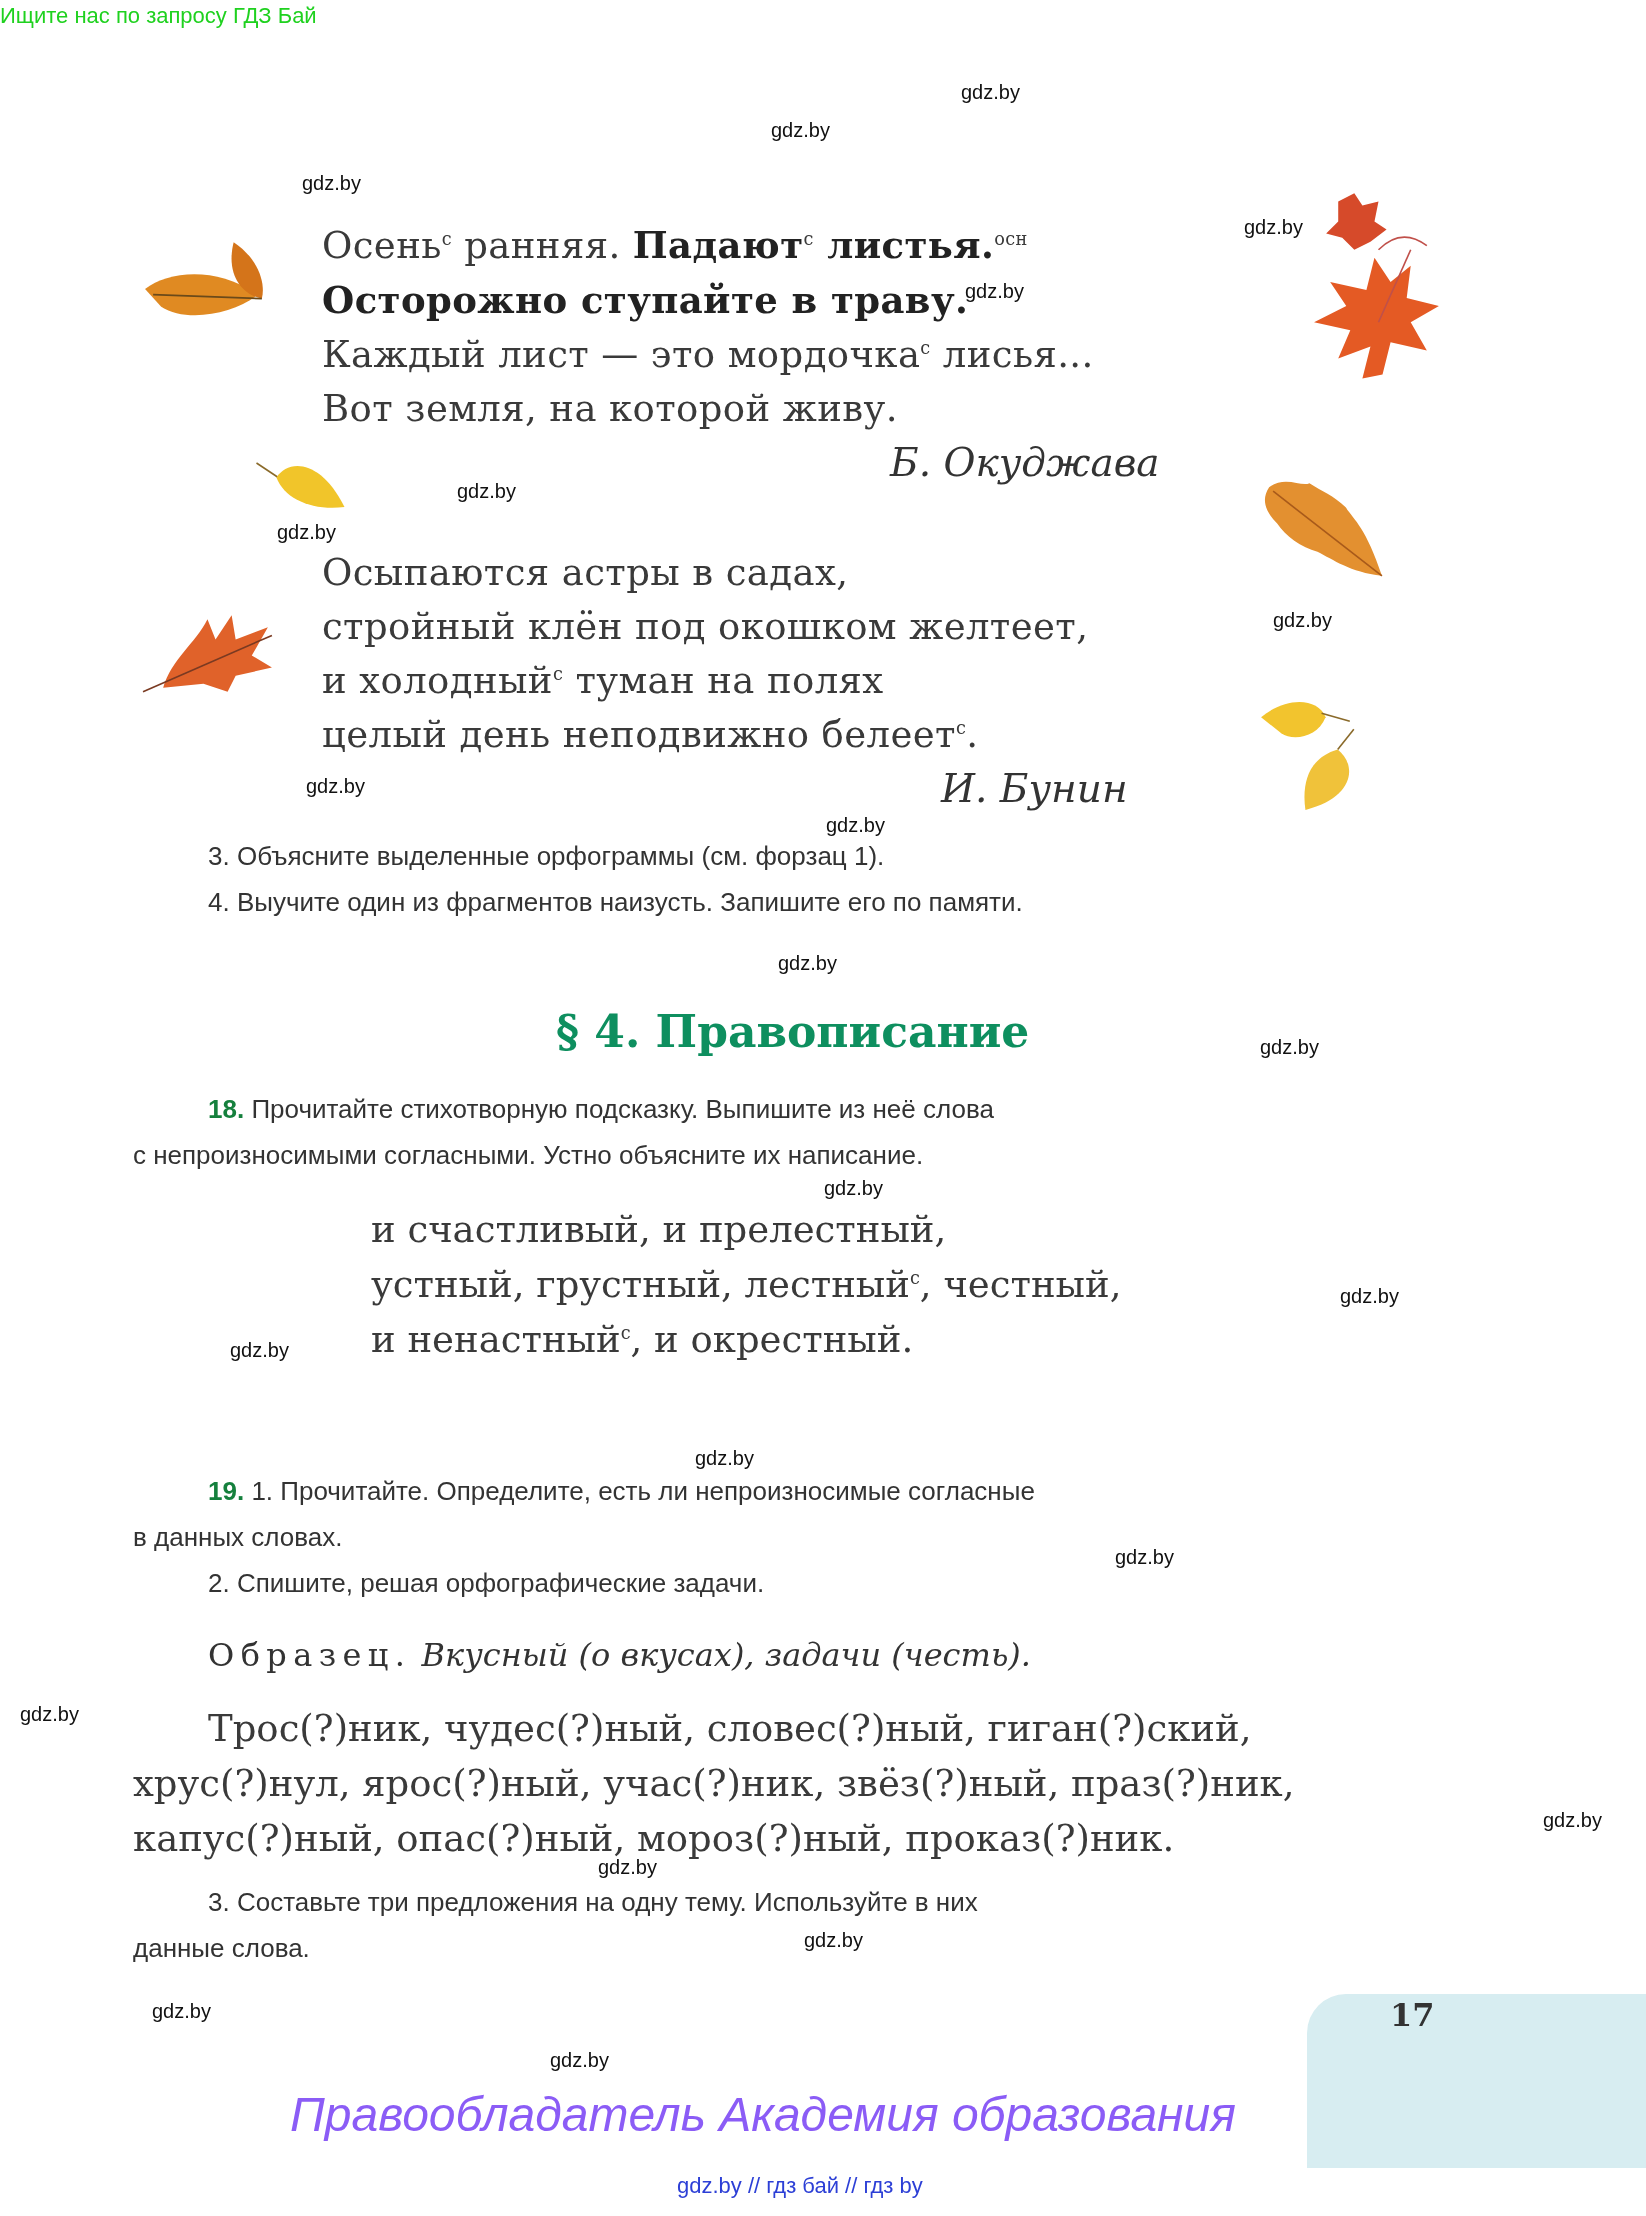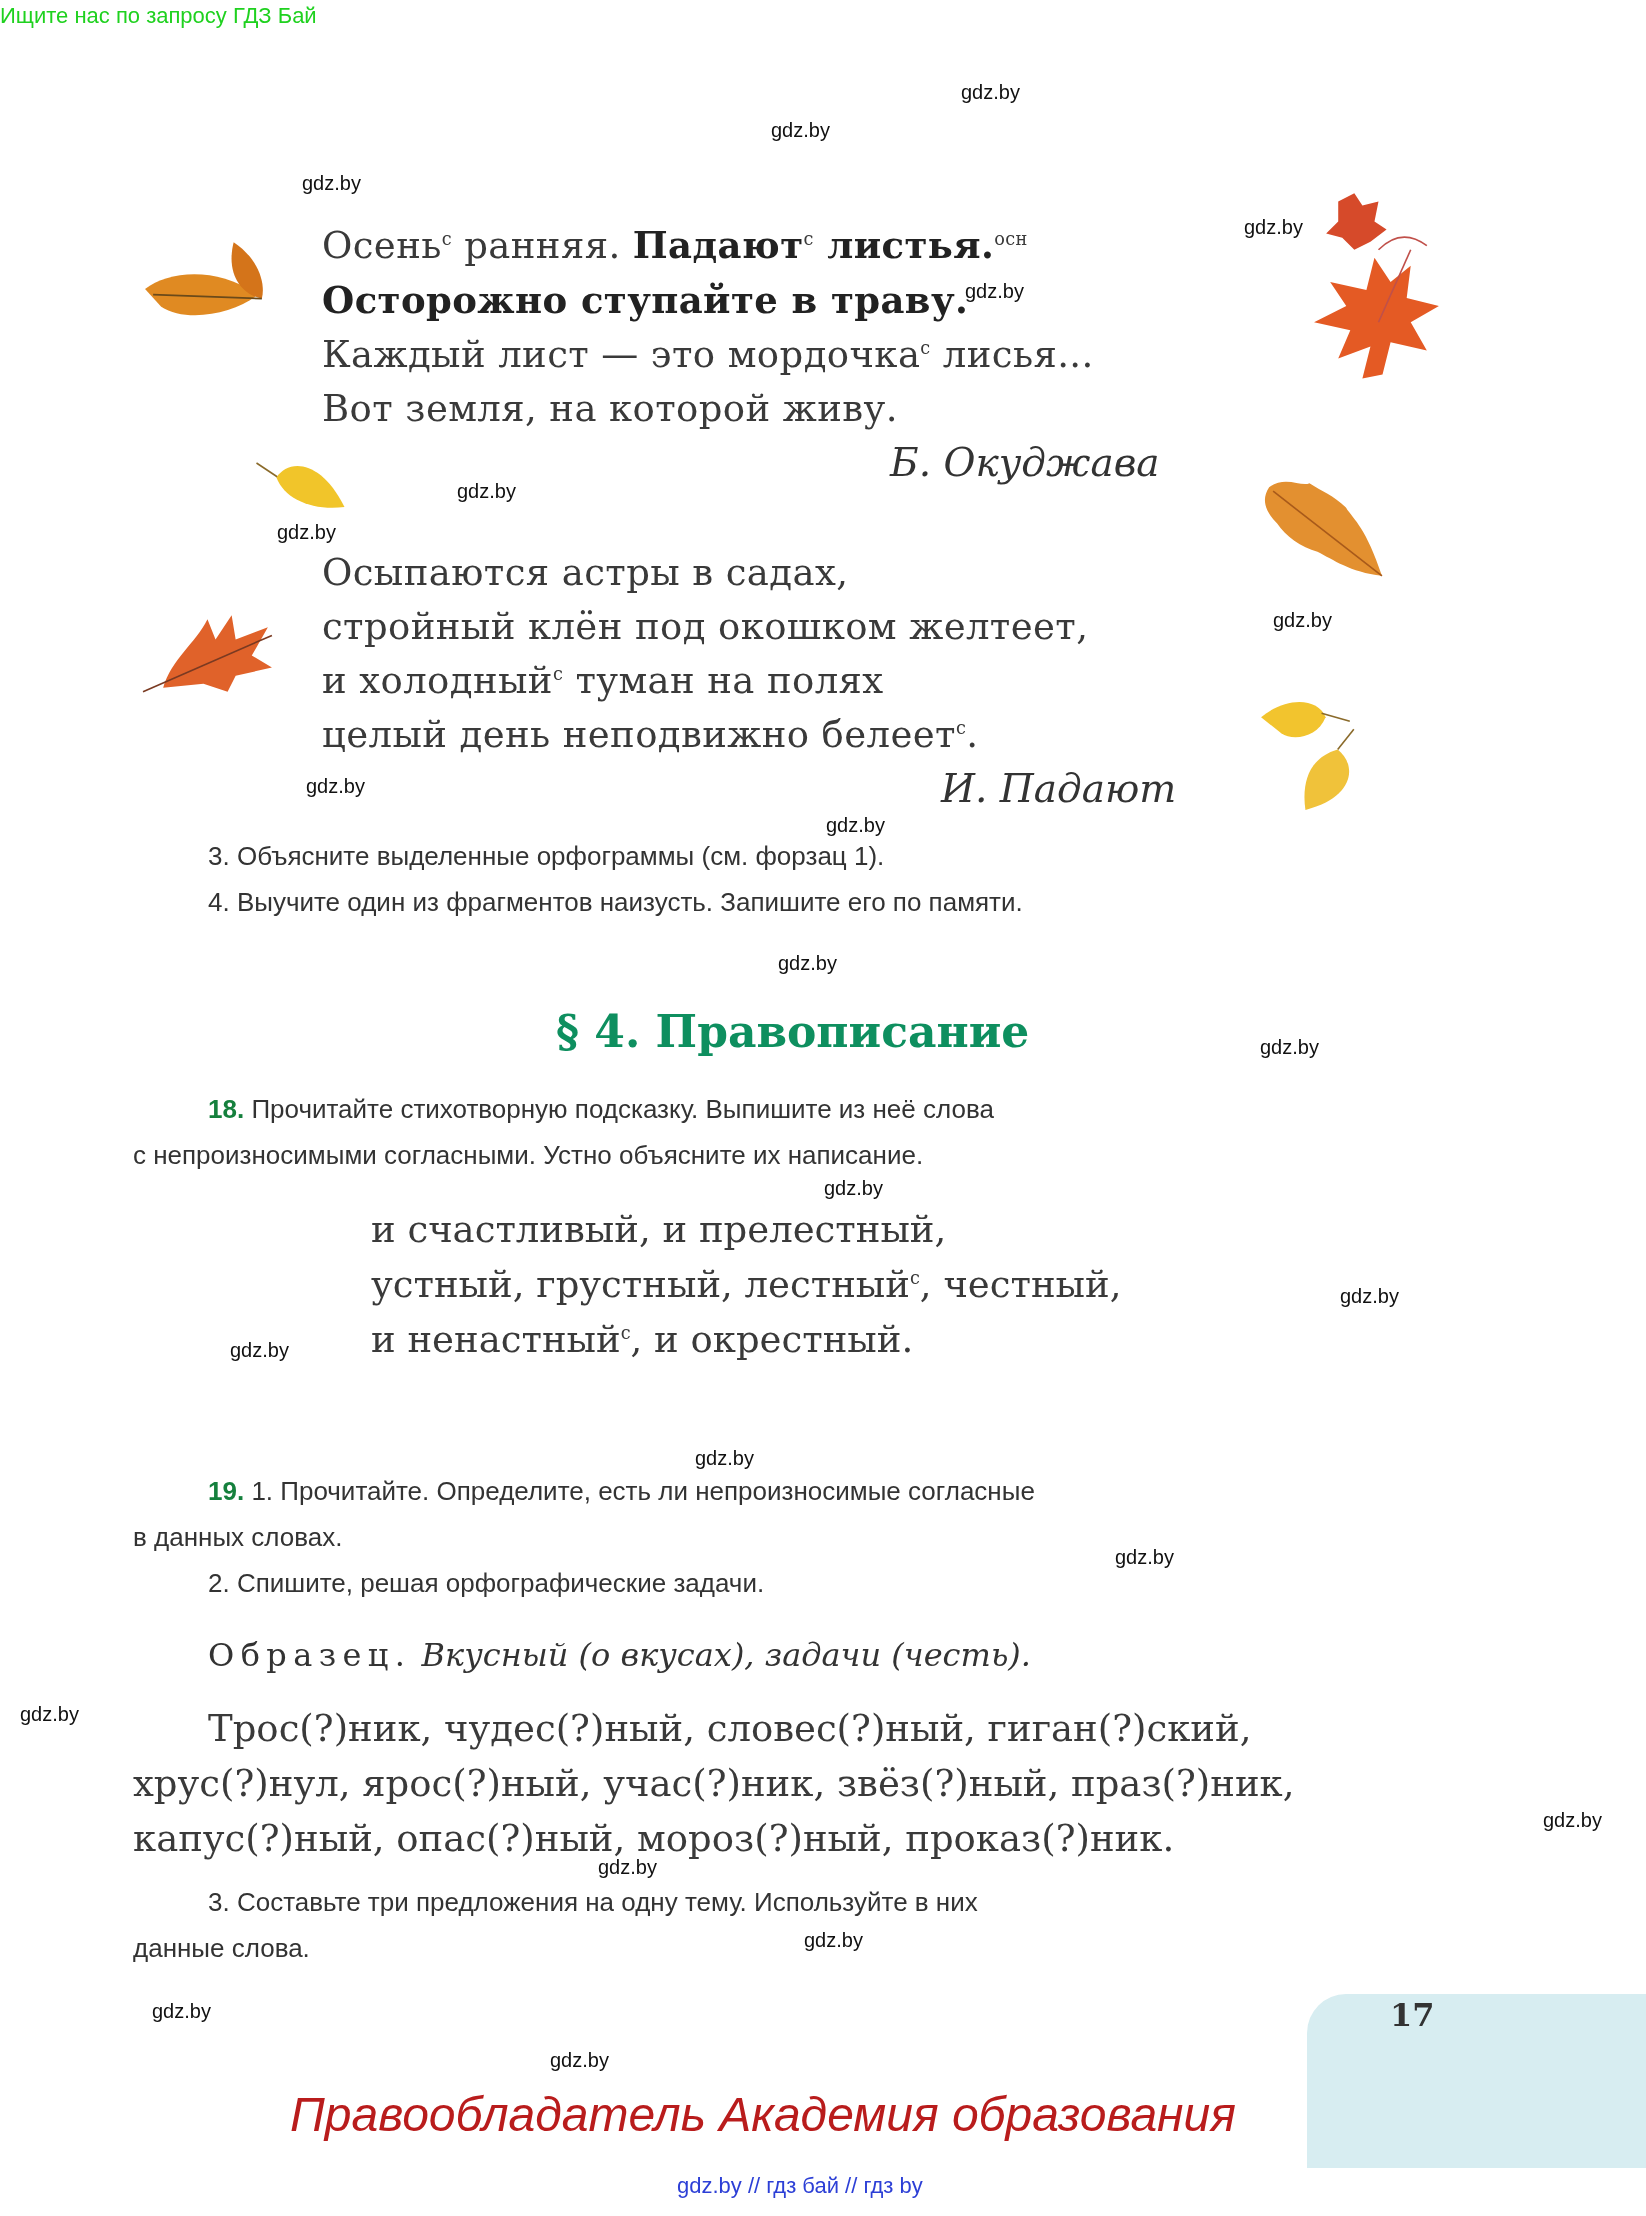--- a/index.html
+++ b/index.html
@@ -12,21 +12,21 @@
   .sup { font-size:17.7px; vertical-align:super; line-height:0; }
   .author { font-family:"DejaVu Serif", serif; font-style:italic; font-size:39px; color:#333; white-space:nowrap; }
   .task { font-family:"Liberation Sans", sans-serif; font-size:26px; line-height:46px; color:#333; }
   .task-num { color:#15803d; font-weight:bold; }
   .section-title { font-family:"DejaVu Serif", serif; font-weight:bold; font-size:44px; color:#0e8f5f; white-space:nowrap; }
   .hint { font-family:"DejaVu Serif", serif; font-size:37px; line-height:55px; color:#3a3a3a; white-space:nowrap; }
   .sample { font-family:"DejaVu Serif", serif; font-size:32px; color:#333; white-space:nowrap; }
   .sample .label { letter-spacing:6.4px; }
   .sample i { font-style:italic; }
   .words { font-family:"DejaVu Serif", serif; font-size:37px; line-height:55px; color:#3a3a3a; white-space:nowrap; }
-  .footer-wm { font-family:"Liberation Sans", sans-serif; font-style:italic; font-size:48px; color:#b91c1c; white-space:nowrap; }
+  .footer-wm { font-family:"Liberation Sans", sans-serif; font-style:italic; font-size:48px; color:#8b5cf6; white-space:nowrap; }
   .page-box { left:1307px; top:1994px; width:339px; height:174px; background:#d7edf1; border-top-left-radius:39px; }
   .page-num { font-family:"DejaVu Serif", serif; font-weight:bold; font-size:32px; color:#333; }
   .bottom-links { font-family:"Liberation Sans", sans-serif; font-size:22px; color:#2c3fd6; white-space:nowrap; }
   .leaf { position:absolute; }
 </style>
 </head>
 <body>
 
 <div class="abs top-banner">Ищите нас по запросу ГДЗ Бай</div>
 
@@ -94,21 +94,21 @@
   <div>Вот земля, на которой живу.</div>
 </div>
 <div class="abs author" style="left:890px;top:440px">Б. Окуджава</div>
 
 <div class="abs poem" style="left:322px;top:546px">
   <div>Осыпаются астры в садах,</div>
   <div>стройный клён под окошком желтеет,</div>
   <div>и холодный<span class="sup">с</span> туман на полях</div>
   <div>целый день неподвижно белеет<span class="sup">с</span>.</div>
 </div>
-<div class="abs author" style="left:941px;top:766px">И. Падают</div>
+<div class="abs author" style="left:941px;top:766px">И. Бунин</div>
 
 <div class="abs task" style="left:208px;top:833px;white-space:nowrap">3. Объясните выделенные орфограммы (см. форзац 1).</div>
 <div class="abs task" style="left:208px;top:879px;white-space:nowrap">4. Выучите один из фрагментов наизусть. Запишите его по памяти.</div>
 
 <div class="abs section-title" style="left:556px;top:1006px">§ 4. Правописание</div>
 
 <div class="abs task" style="left:133px;top:1086px;width:1299px">
   <div style="padding-left:75px;white-space:nowrap"><span class="task-num">18.</span><span> Прочитайте стихотворную подсказку. Выпишите из неё слова</span></div>
   <div style="white-space:nowrap">с непроизносимыми согласными. Устно объясните их написание.</div>
 </div>

